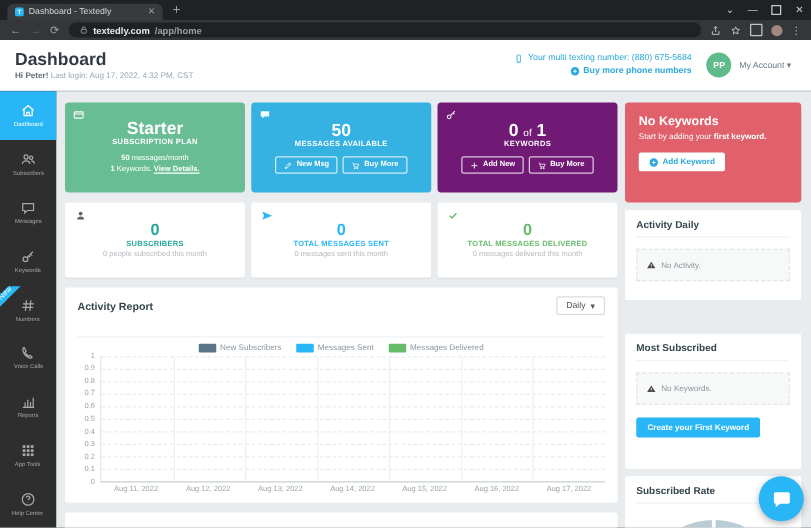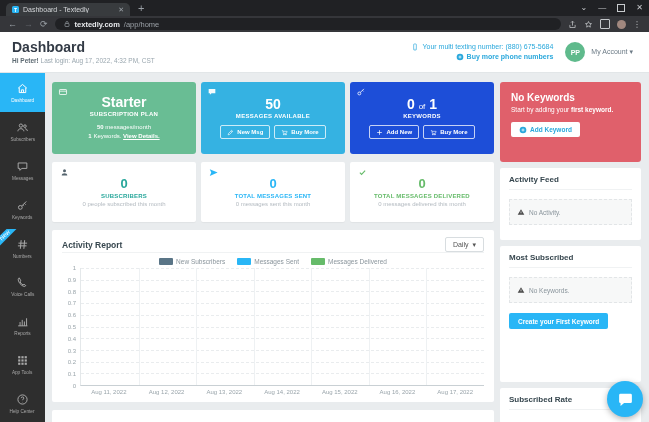--- a/index.html
+++ b/index.html
@@ -18,21 +18,21 @@
   .newtab{color:#9aa0a6;font-size:11px;margin:0 0 2px 8px;line-height:1;}
   .win-controls{margin-left:auto;display:flex;gap:11px;align-items:center;color:#c8cbce;font-size:8px;padding-bottom:4px;}
   .win-max{width:6px;height:6px;border:1px solid #c8cbce;}
 
   .urlbar{height:16px;background:#35363a;display:flex;align-items:center;padding:0 8px;gap:7px;}
   .nav-btn{color:#9aa0a6;font-size:9px;line-height:1;}
   .nav-btn.dim{color:#5f6368;}
   .address{flex:1;display:flex;align-items:center;gap:4px;font-size:7.5px;background:#202124;border-radius:8px;
        height:12px;padding:0 8px;}
   .domain{color:#e8eaed;font-weight:bold;}
-  .path{color:#9aa0a6;}
+  .path{color:#9aa0a6;font-weight:bold;}
   .bar-icons{display:flex;gap:7px;align-items:center;color:#c4c7ca;}
   .ext-box{width:8px;height:8px;border:1px solid #c4c7ca;border-radius:1px;}
   .profile-dot{width:9px;height:9px;border-radius:50%;background:#a1887f;}
   .menu-dots{color:#c4c7ca;font-size:8px;letter-spacing:0;}
 
   
   .app-header{height:40px;display:flex;background:#ffffff;border-bottom:1px solid #e2e6e8;}
   .logo-block{width:45px;background:#232323;color:#fff;display:flex;align-items:center;justify-content:center;
        font-size:8px;font-weight:bold;flex:none;}
   .header-main{flex:1;display:flex;align-items:center;padding:0 12px;}
@@ -85,21 +85,21 @@
        align-items:center;justify-content:center;text-align:center;box-shadow:0 1px 1px rgba(0,0,0,.04);}
   .stat-icon{position:absolute;top:6px;left:8px;}
   .stat-value{font-size:13px;font-weight:bold;line-height:1.1;}
   .stat-label{font-size:6px;font-weight:bold;letter-spacing:.2px;margin-top:1px;}
   .stat-sub{font-size:6px;color:#b3bac0;margin-top:2px;}
 
   
   .report-card{background:#fff;border-radius:2px;height:172px;padding:7px 10px 4px;display:flex;
        flex-direction:column;box-sizing:border-box;flex:none;}
   .report-head{display:flex;align-items:center;justify-content:space-between;border-bottom:1px solid #f0f2f3;
-       padding-bottom:0;}
+       padding-bottom:17px;}
   .report-title{font-size:8.5px;font-weight:bold;color:#37474f;}
   .range-btn{border:1px solid #d8dde0;border-radius:2px;font-size:7px;color:#555;padding:2.5px 7px;
        background:#fff;display:flex;gap:4px;align-items:center;}
   .legend{display:flex;justify-content:center;gap:12px;margin:5px 0 3px;}
   .legend-item{display:flex;align-items:center;gap:3px;font-size:6.5px;color:#8a959c;}
   .swatch{width:14px;height:7px;border-radius:1px;display:inline-block;}
   .chart-area{flex:1;display:grid;grid-template-columns:18px 1fr;grid-template-rows:1fr 12px;min-height:0;}
   .y-axis{grid-column:1;grid-row:1;position:relative;font-size:6px;color:#9aa5ab;}
   .ytick{position:absolute;right:4px;transform:translateY(-50%);line-height:1;}
   .plot{grid-column:2;grid-row:1;position:relative;border-bottom:1px solid #c9d0d4;border-left:1px solid #e4e8ea;}
@@ -117,21 +117,21 @@
   .alert-sub{font-size:6.5px;margin-top:3px;}
   .alert-btn{margin-top:9px;background:#fff;color:#2aa8dc;font-size:6.5px;font-weight:bold;border-radius:2px;
        padding:3.5px 8px;display:inline-flex;gap:3px;align-items:center;}
   .panel{background:#fff;border-radius:2px;padding:7px 9px;box-sizing:border-box;flex:none;}
   .panel-title{font-size:8px;font-weight:bold;color:#37474f;padding-bottom:5px;border-bottom:1px solid #f0f2f3;}
   .empty-box{margin-top:9px;background:#f7f8f8;border:1px dashed #e2e5e7;padding:8px 7px;font-size:6.5px;
        color:#8a959c;display:flex;gap:4px;align-items:center;}
   .cta-btn{margin-top:10px;color:#fff;font-size:6.5px;font-weight:bold;border-radius:2px;padding:4.5px 9px;
        display:inline-block;}
   .panel.feed{height:72px;}
-  .panel.subscribed{height:136px;}
+  .panel.subscribed{height:108px;margin-top:21px;}
   .panel.unsub{flex:1;overflow:hidden;position:relative;}
   .donut{width:112px;height:112px;border-radius:50%;border:27px solid #b9cbd3;box-sizing:border-box;
        margin:13px auto 0;position:relative;}
   .donut-gap{position:absolute;top:-27px;left:50%;transform:translateX(-50%);width:3px;height:27px;background:#fff;}
 
   
   .chat-fab{position:absolute;right:6px;bottom:5px;width:36px;height:36px;border-radius:50%;
        box-shadow:0 2px 6px rgba(0,0,0,.3);display:flex;align-items:center;justify-content:center;z-index:5;}
 </style>
 </head>
@@ -315,21 +315,21 @@
             <span class="ghost-btn">
               <svg width="7" height="7" viewBox="0 0 24 24" fill="none" stroke="#fff" stroke-width="2">
                   <path d="M3 5h3l2.2 10h10.3L21 8H7"></path>
                   <circle cx="10" cy="19" r="1.6" fill="#fff"></circle>
                   <circle cx="17" cy="19" r="1.6" fill="#fff"></circle>
                 </svg>
               <span>Buy More</span>
             </span>
           </div>
         </div>
-        <div class="promo-card" style="background: #1d4ed8; text-align: center;">
+        <div class="promo-card" style="background: #701a75; text-align: center;">
           <svg class="corner-icon" width="10" height="10" viewBox="0 0 24 24" fill="none" stroke="#fff" stroke-width="2">
               <circle cx="8" cy="15.5" r="3.5"></circle>
               <path d="M10.5 13L19 4.5M15.5 8L18 10.5"></path>
             </svg>
           <div class="big-num"><span>0</span> <span class="of-sm">of</span> <span>1</span></div>
           <div class="card-label">KEYWORDS</div>
           <div class="card-btns">
             <span class="ghost-btn">
               <svg width="7" height="7" viewBox="0 0 24 24" fill="none" stroke="#fff" stroke-width="2.5">
                   <path d="M12 4v16M4 12h16"></path>
@@ -454,21 +454,21 @@
         <span class="alert-btn">
           <svg width="8" height="8" viewBox="0 0 24 24">
               <circle cx="12" cy="12" r="10" fill="#2aa8dc"></circle>
               <path d="M12 7.5v9M7.5 12h9" stroke="#fff" stroke-width="2.2"></path>
             </svg>
           <span>Add Keyword</span>
         </span>
       </div>
 
       <div class="panel feed">
-        <div class="panel-title">Activity Feed</div>
+        <div class="panel-title">Activity Daily</div>
         <div class="empty-box">
           <svg width="8" height="8" viewBox="0 0 24 24">
               <path d="M12 4L22 20H2z" fill="#4a4a4a"></path>
               <path d="M12 10v5" stroke="#fff" stroke-width="2"></path>
               <circle cx="12" cy="17.2" r="1" fill="#fff"></circle>
             </svg>
           <span>No Activity.</span>
         </div>
       </div>
 

